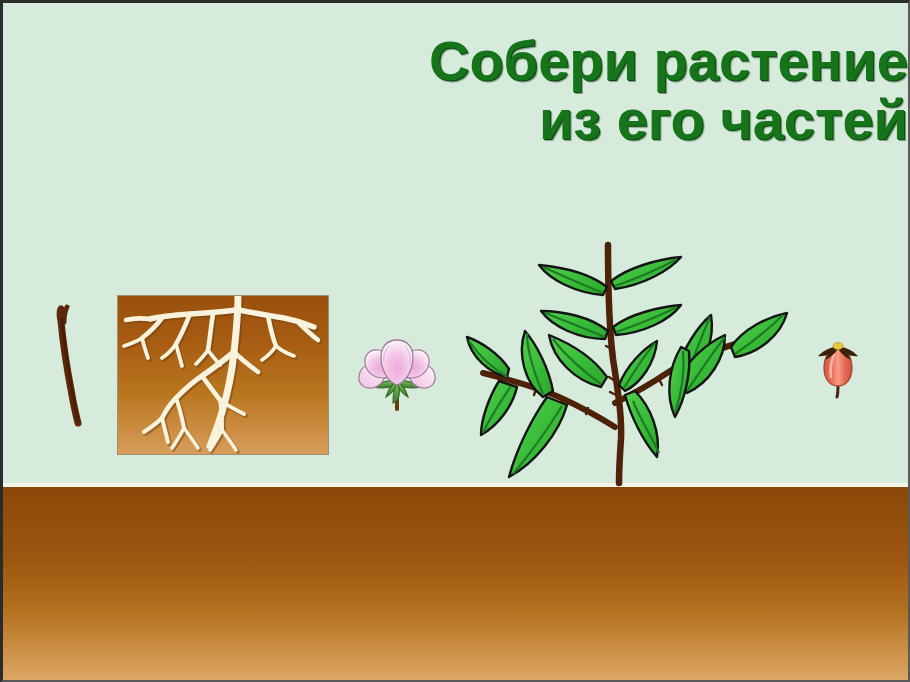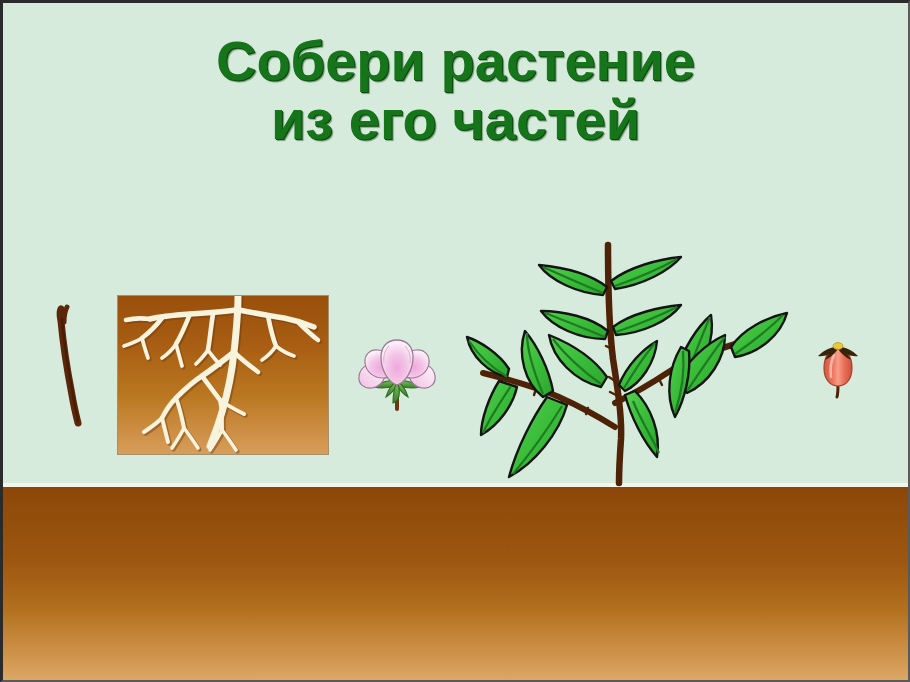--- a/index.html
+++ b/index.html
@@ -52,21 +52,21 @@
     height: 4px;
     background: #f2f5e8;
   }
 
   
   .title-wrap {
     position: absolute;
     left: 0;
     top: 28px;
     width: 100%;
-    text-align: center;
+    text-align: right;
     line-height: 1.06;
     pointer-events: none;
   }
   .title-line {
     display: block;
     font-size: 56px;
     font-weight: bold;
     color: #16751a;
     letter-spacing: 0px;
     text-shadow: 1px 1px 0 #0c4a0f, 2px 2px 1px rgba(10,60,12,0.45);

